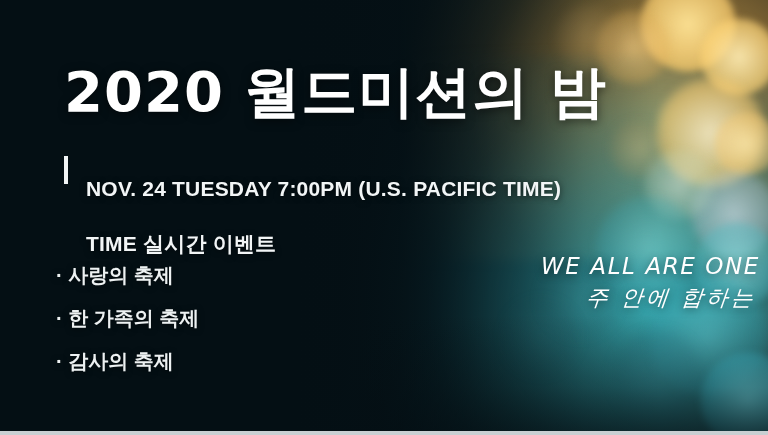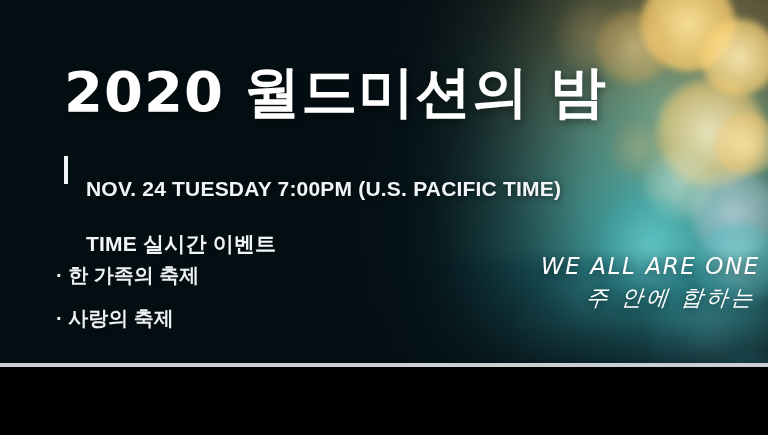--- a/index.html
+++ b/index.html
@@ -8,21 +8,21 @@
     padding: 0;
     background: #000;
   }
   body {
     font-family: "Liberation Sans", "DejaVu Sans", sans-serif;
   }
 
   .poster {
     position: relative;
     width: 768px;
-    height: 367px;
+    height: 435px;
     overflow: hidden;
     background: #06141a;
     user-select: none;
   }
 
   
   .bg-base {
     position: absolute;
     inset: 0;
     background:
@@ -267,22 +267,23 @@
 
     <div class="title">2020 월드미션의 밤</div>
 
     <div class="subtitle-block">
       <span class="accent-bar"></span>
       <span class="sub-line indent">NOV. 24 TUESDAY 7:00PM (U.S. PACIFIC TIME)</span>
       <span class="sub-line indent">TIME 실시간 이벤트</span>
     </div>
 
     <div class="bullets">
+      <span class="bullet">· 사랑의 축제</span>
       <span class="bullet">· 한 가족의 축제</span>
-      <span class="bullet">· 사랑의 축제</span>
+      <span class="bullet">· 감사의 축제</span>
     </div>
 
     <div class="slogan">
       <span class="slogan-en">WE ALL ARE ONE</span>
       <span class="slogan-ko">주 안에 합하는</span>
     </div>
 
   </div>
 
   <div class="bottom-strip"></div>

